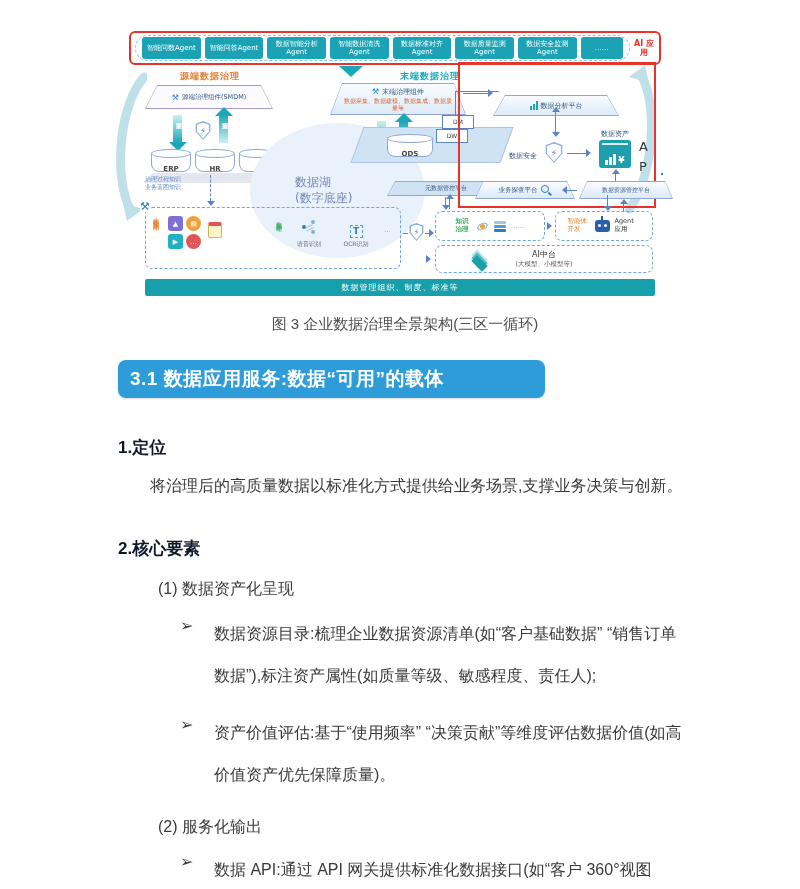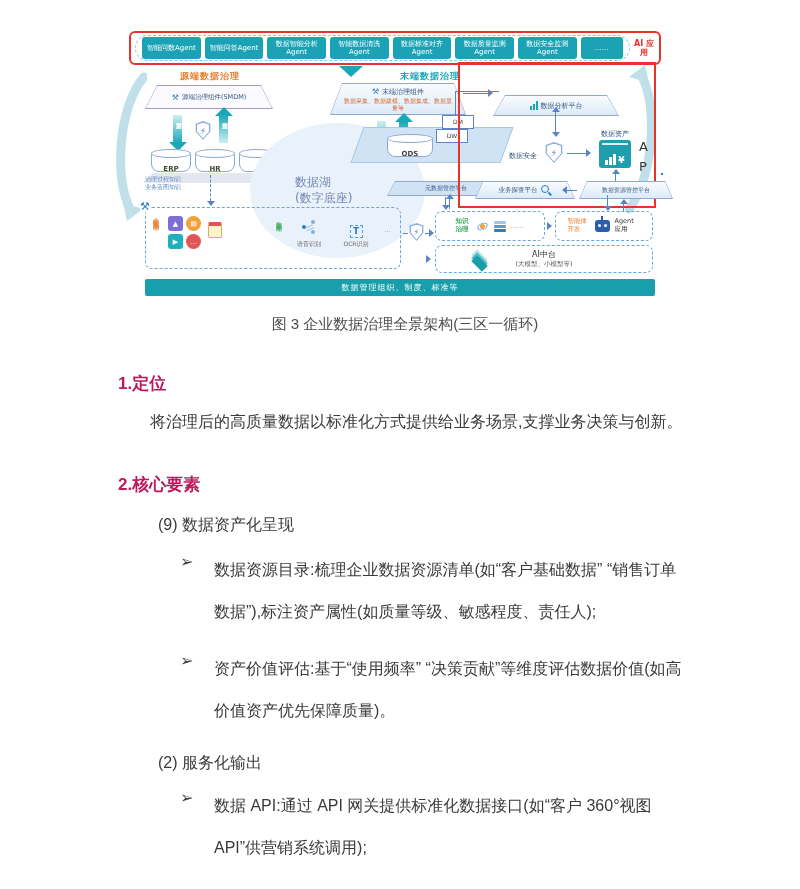--- a/index.html
+++ b/index.html
@@ -91,21 +91,21 @@
   .layers{position:absolute;width:24px;height:20px}
   .layers span{position:absolute;left:4px;width:15px;height:15px;transform:rotate(45deg) scale(1,.55)}
   .org-bar{position:absolute;background:#17a0ab;border-radius:2px;color:#fff;font-size:8px;display:flex;align-items:center;justify-content:center;letter-spacing:1px}
   .note{position:absolute;font-size:6px;color:#5b84c4;line-height:1.4}
   .dots-g{color:#999;font-size:7px}
   
   .content{padding:0 108px 0 118px}
   .caption{text-align:center;font-size:15px;color:#4d4d4d;margin:12px 0 0}
   .h-bar{margin-top:26px;background:#2E9CD9;border-radius:8px;height:38px;display:flex;align-items:center;padding-left:12px;width:427px;box-sizing:border-box;box-shadow:0 1px 2px rgba(0,0,0,.15)}
   .h-bar span{color:#fff;font-size:19px;font-weight:bold;letter-spacing:.5px;white-space:nowrap}
-  .sub-t{color:#be185d;font-size:17px;margin:38px 0 0;font-weight:bold}
+  .sub-t{color:#0f172a;font-size:17px;margin:38px 0 0;font-weight:bold}
   .sub-t.s2{margin-top:30px}
   .para{font-size:16px;line-height:2.6;margin:6px 0 0;text-indent:2em}
   .num-item{font-size:16px;margin:16px 0 0 40px;line-height:1.6}
   .num-item.n2{margin-top:10px}
   .bullet{display:flex;margin:4px 0 0 62px;line-height:2.6;font-size:16px}
   .bullet.b2{margin-top:0}
   .bullet.b3{margin-top:2px}
   .bmark{width:26px;flex:none}
   .bullet p{margin:8px;flex:1}
 </style>
@@ -335,26 +335,29 @@
     <span style="font-size:6.5px;color:#555">(大模型、小模型等)</span>
   </div>
   <i class="ar r" style="left:311px;top:230px"></i>
 
   <div class="org-bar" style="left:30px;top:254px;width:510px;height:17px">数据管理组织、制度、标准等</div>
 </div>
 
 <div class="content">
   <p class="caption">图 3 企业数据治理全景架构(三区一循环)</p>
 
+  <div class="h-bar">
+    <span>3.1 数据应用服务:数据“可用”的载体</span>
+  </div>
 
   <h3 class="sub-t">1.定位</h3>
   <p class="para">将治理后的高质量数据以标准化方式提供给业务场景,支撑业务决策与创新。</p>
 
   <h3 class="sub-t s2">2.核心要素</h3>
-  <p class="num-item">(9) 数据资产化呈现</p>
+  <p class="num-item">(1) 数据资产化呈现</p>
 
   <div class="bullet">
     <span class="bmark">➢</span>
     <p>数据资源目录:梳理企业数据资源清单(如“客户基础数据” “销售订单数据”),标注资产属性(如质量等级、敏感程度、责任人);</p>
   </div>
   <div class="bullet b2">
     <span class="bmark">➢</span>
     <p>资产价值评估:基于“使用频率” “决策贡献”等维度评估数据价值(如高价值资产优先保障质量)。</p>
   </div>
 

